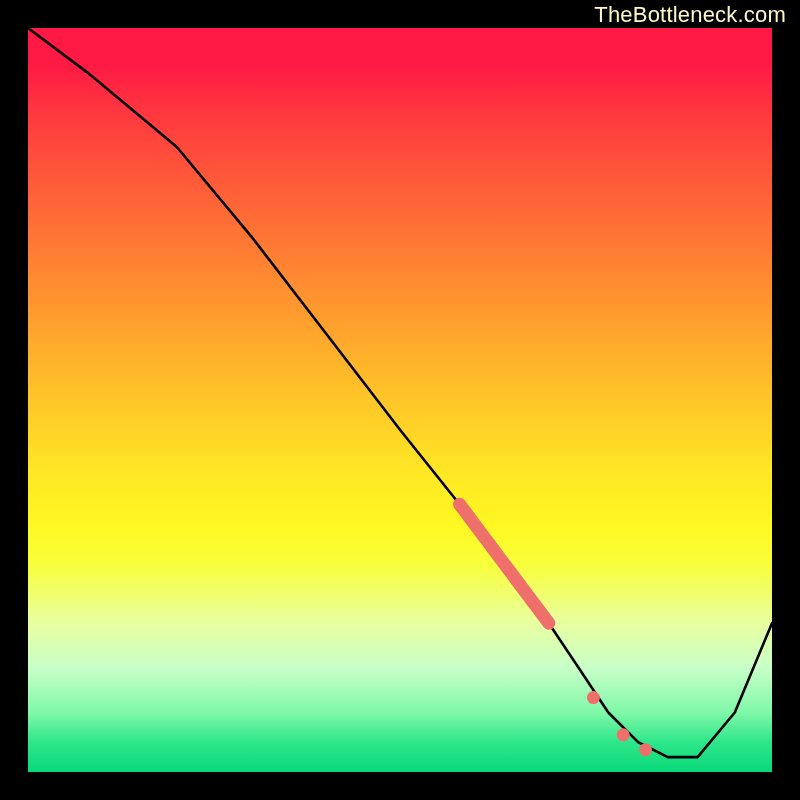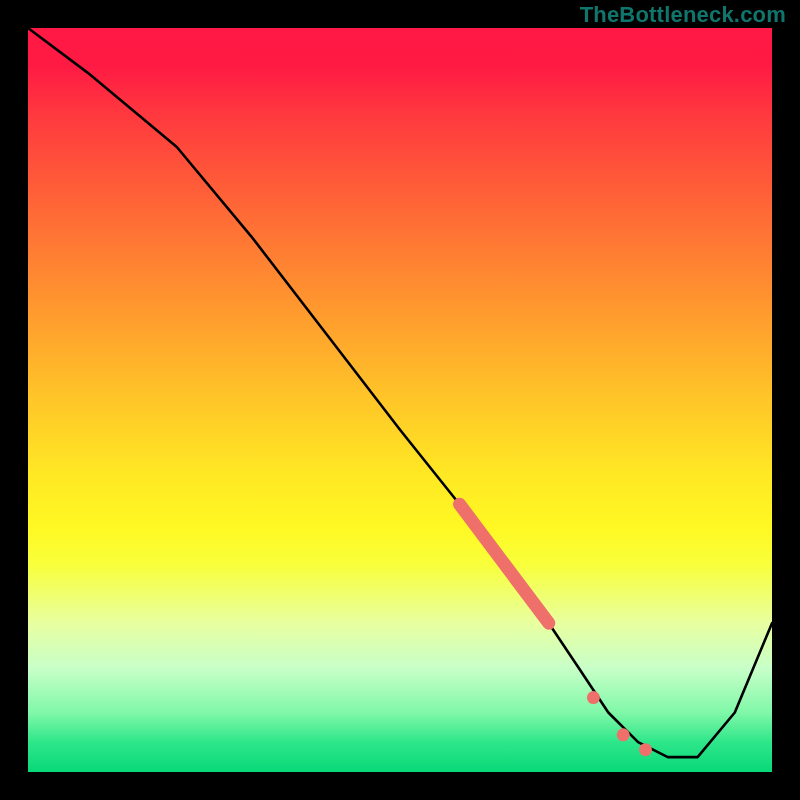--- a/index.html
+++ b/index.html
@@ -14,23 +14,23 @@
   .frame {
     position: relative;
     width: 800px;
     height: 800px;
     background: #000;
   }
   .watermark {
     position: absolute;
     top: 2px;
     right: 14px;
-    color: #0f766e;
+    color: #fef9c3;
     font-size: 22px;
-    font-weight: bold;
+    font-weight: normal;
     letter-spacing: 0.2px;
     z-index: 10;
   }
   .plot {
     position: absolute;
     left: 28px;
     top: 28px;
     width: 744px;
     height: 744px;
     background: linear-gradient(

